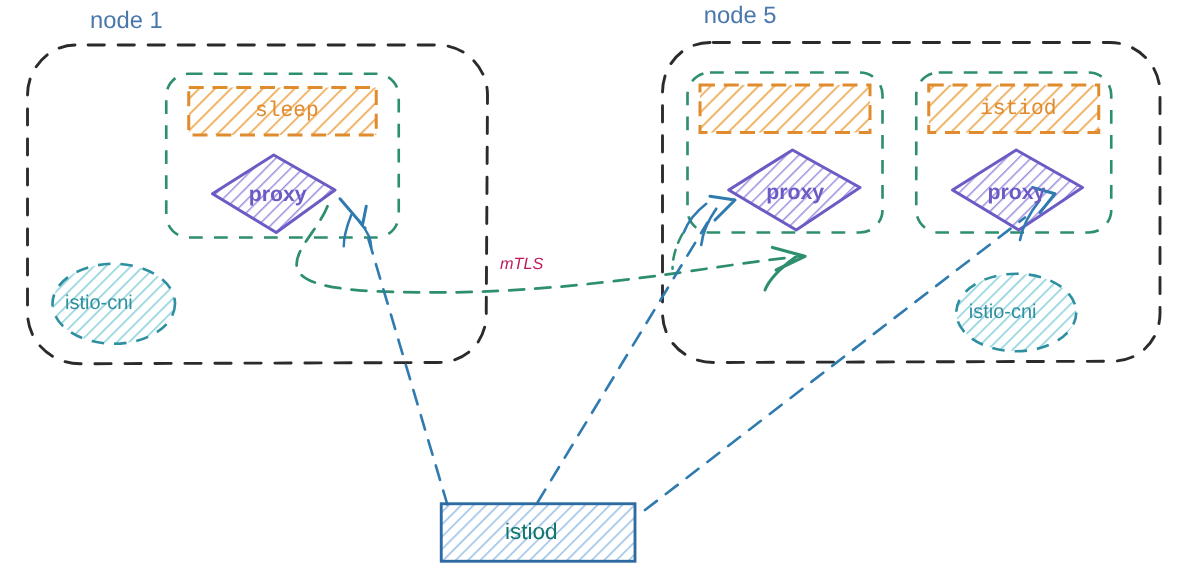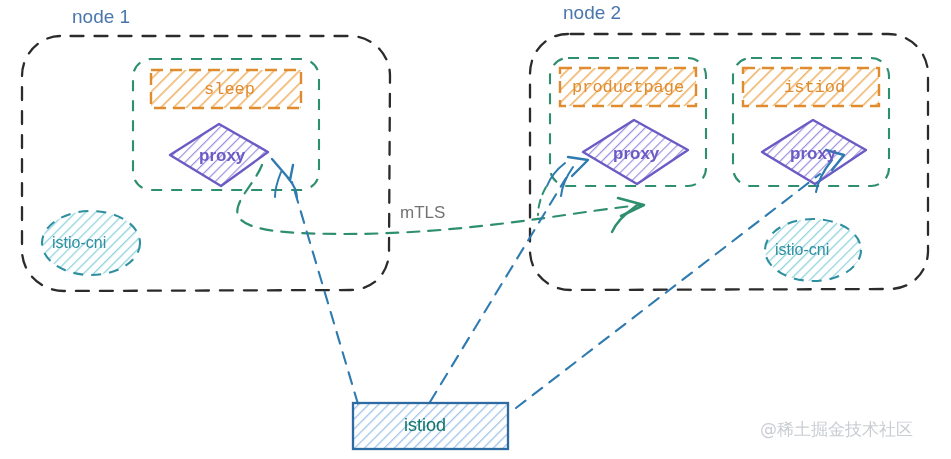--- a/index.html
+++ b/index.html
@@ -14,21 +14,21 @@
   .lbl{
     position:absolute;
     white-space:nowrap;
     font-family:"Liberation Sans", sans-serif;
     pointer-events:none;
   }
   .lbl-node{font-size:19px;color:#4a77ab;}
   .lbl-app{font-size:17px;color:#e08b2e;font-family:Liberation Mono, monospace;}
   .lbl-proxy{font-size:17px;color:#6b5bc4;font-weight:bold;}
   .lbl-cni{font-size:16px;color:#2e8fa0;text-align:right;}
-  .lbl-mtls{font-size:17px;color:#737373;}
+  .lbl-mtls{font-size:13px;color:#be185d;font-style:italic;}
   .lbl-istiod{font-size:18px;color:#0f766e;}
   .lbl-wm{font-size:17px;color:#c9cdd2;font-family:"DejaVu Sans", sans-serif;}
 </style>
 </head>
 <body>
 
 <div id="stage">
 
   <svg viewBox="0 0 951 459">
     <defs>
@@ -130,33 +130,31 @@
       <path d="M832,160 C824,170 818,181 816,192" fill="none" stroke="#2f7bb0" stroke-width="2.1" stroke-linecap="round"></path>
     </g>
 
     <g>
       <rect x="353" y="403" width="155" height="46" fill="url(#hatchBlue)"></rect>
       <rect x="353" y="403" width="155" height="46" fill="none" stroke="#2f6ba3" stroke-width="2.3"></rect>
     </g>
   </svg>
 
   <div class="lbl lbl-node" style="left:72px;top:6px;">node 1</div>
-  <div class="lbl lbl-node" style="left:563px;top:2px;">node 2</div>
+  <div class="lbl lbl-node" style="left:563px;top:2px;">node 5</div>
 
   <div class="lbl lbl-app" style="left:204px;top:80px;">sleep</div>
   <div class="lbl lbl-proxy" style="left:199px;top:146px;">proxy</div>
 
-  <div class="lbl lbl-app" style="left:572px;top:78px;">productpage</div>
   <div class="lbl lbl-proxy" style="left:613px;top:144px;">proxy</div>
 
   <div class="lbl lbl-app" style="left:784px;top:78px;">istiod</div>
   <div class="lbl lbl-proxy" style="left:790px;top:144px;">proxy</div>
 
   <div class="lbl lbl-cni" style="left:52px;top:234px;">istio-cni</div>
   <div class="lbl lbl-cni" style="left:775px;top:241px;">istio-cni</div>
 
   <div class="lbl lbl-mtls" style="left:400px;top:203px;">mTLS</div>
 
   <div class="lbl lbl-istiod" style="left:404px;top:415px;">istiod</div>
 
-  <div class="lbl lbl-wm" style="left:760px;top:418px;">@稀土掘金技术社区</div>
 
 </div>
 
 </body></html>

